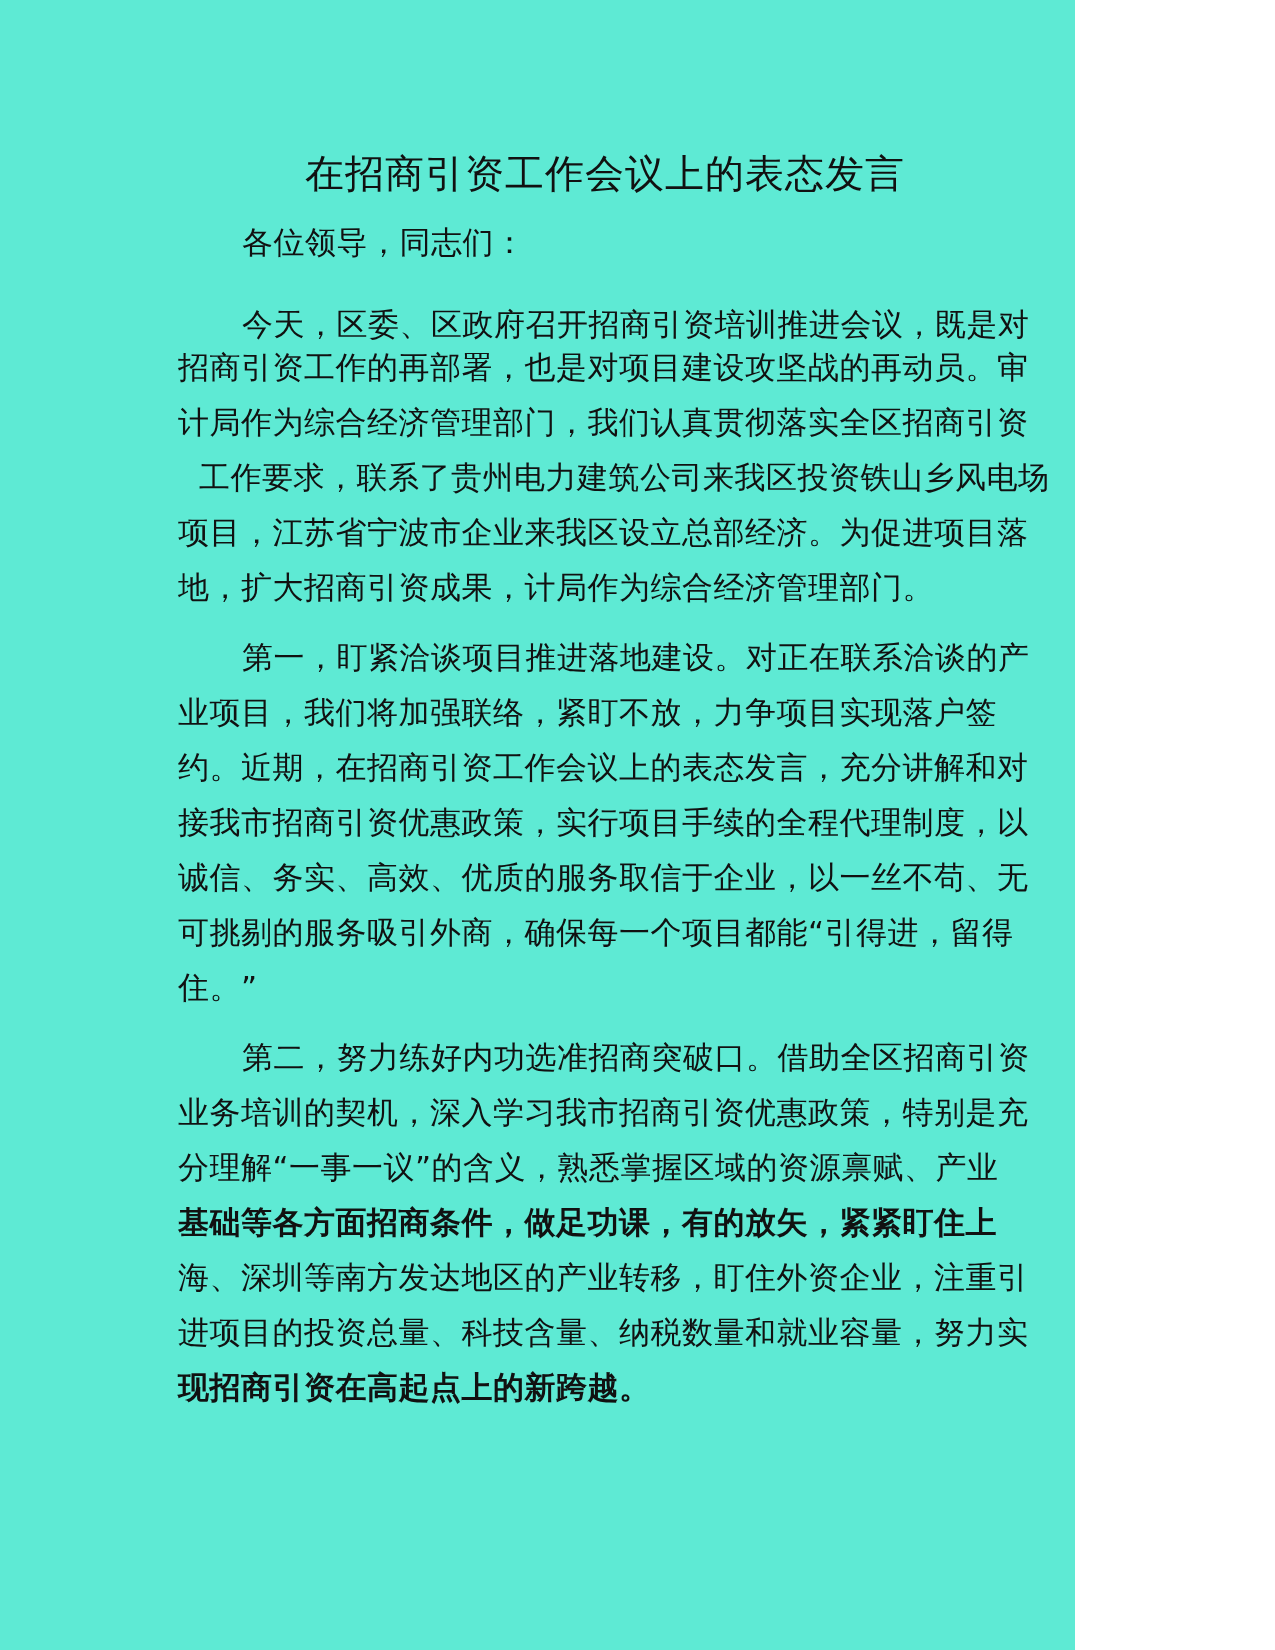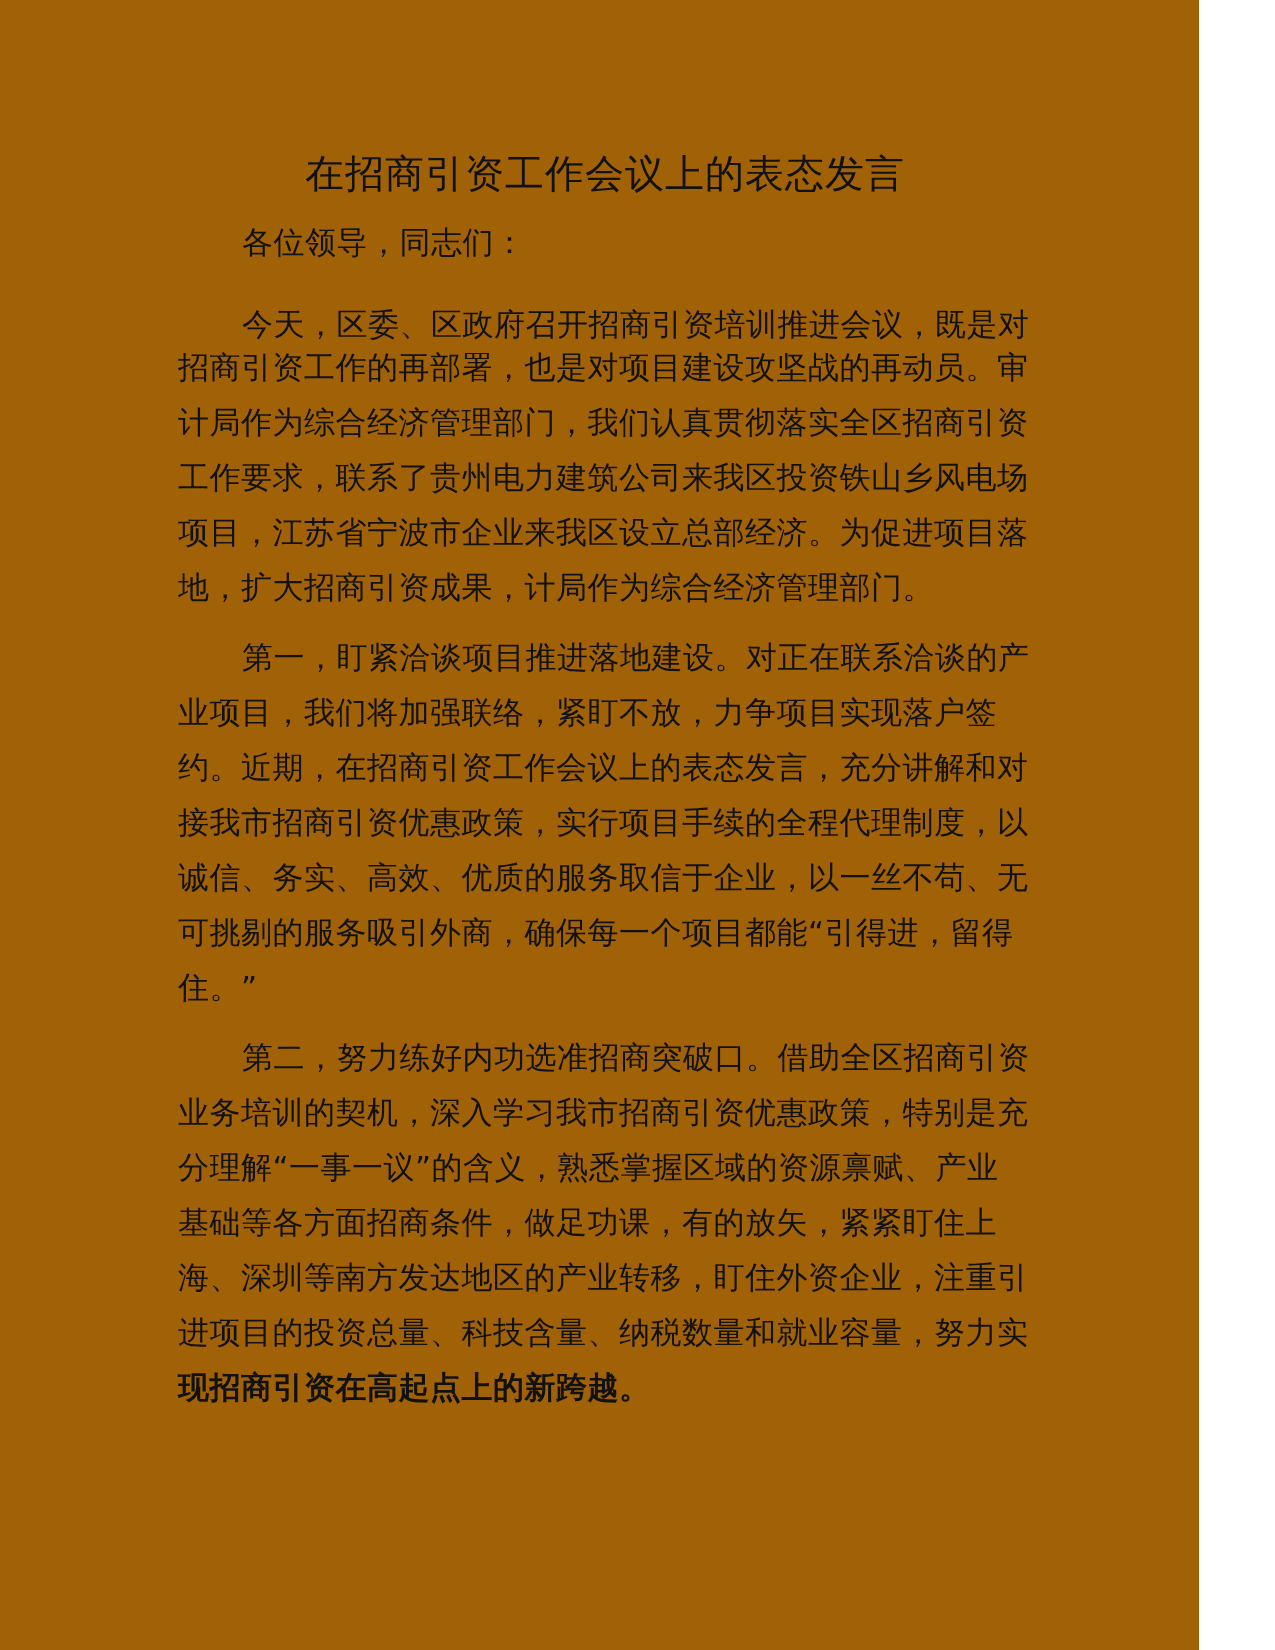--- a/index.html
+++ b/index.html
@@ -1,51 +1,51 @@
 <!DOCTYPE html>
 <html><head>
   <meta charset="utf-8">
   <style>
     html, body { margin: 0; padding: 0; background: #ffffff; }
     body { width: 1275px; height: 1650px; position: relative; overflow: hidden;
       font-family: "DejaVu Sans", "Liberation Sans", sans-serif; color: #111111; }
-    .page { position: absolute; left: 0; top: 0; width: 1199px; height: 1650px; background: #a16207; }
+    .page { position: absolute; left: 0; top: 0; width: 1075px; height: 1650px; background: #5eead4; }
     .title { position: absolute; top: 146px; left: 0; width: 1210px; text-align: center;
       font-size: 39px; letter-spacing: 1px; line-height: 56px; color: #111; }
     .line { position: absolute; left: 178px; font-size: 31px; line-height: 40px; white-space: nowrap; letter-spacing: 0.5px; color: #111; }
   </style>
 </head>
 <body>
 
 <div class="page">
   <div class="title">在招商引资工作会议上的表态发言</div>
 
   <div class="line" style="top:222px; left:242px;">各位领导，同志们：</div>
 
   <div>
     <div class="line" style="top:304px; left:242px;text-align:right;">今天，区委、区政府召开招商引资培训推进会议，既是对</div>
     <div class="line" style="top:347px;">招商引资工作的再部署，也是对项目建设攻坚战的再动员。审</div>
     <div class="line" style="top:402px;">计局作为综合经济管理部门，我们认真贯彻落实全区招商引资</div>
-    <div class="line" style="top:457px;">工作要求，联系了贵州电力建筑公司来我区投资铁山乡风电场</div>
+    <div class="line" style="top:457px;margin-left:21px;">工作要求，联系了贵州电力建筑公司来我区投资铁山乡风电场</div>
     <div class="line" style="top:512px;">项目，江苏省宁波市企业来我区设立总部经济。为促进项目落</div>
     <div class="line" style="top:567px;">地，扩大招商引资成果，计局作为综合经济管理部门。</div>
   </div>
 
   <div>
     <div class="line" style="top:637px; left:242px;">第一，盯紧洽谈项目推进落地建设。对正在联系洽谈的产</div>
     <div class="line" style="top:692px;">业项目，我们将加强联络，紧盯不放，力争项目实现落户签</div>
     <div class="line" style="top:747px;">约。近期，在招商引资工作会议上的表态发言，充分讲解和对</div>
     <div class="line" style="top:802px;">接我市招商引资优惠政策，实行项目手续的全程代理制度，以</div>
     <div class="line" style="top:857px;">诚信、务实、高效、优质的服务取信于企业，以一丝不苟、无</div>
     <div class="line" style="top:912px;">可挑剔的服务吸引外商，确保每一个项目都能“引得进，留得</div>
     <div class="line" style="top:967px;">住。”</div>
   </div>
 
   <div>
     <div class="line" style="top:1037px; left:242px;">第二，努力练好内功选准招商突破口。借助全区招商引资</div>
     <div class="line" style="top:1092px;">业务培训的契机，深入学习我市招商引资优惠政策，特别是充</div>
     <div class="line" style="top:1147px;">分理解“一事一议”的含义，熟悉掌握区域的资源禀赋、产业</div>
-    <div class="line" style="top:1202px;">基础等各方面招商条件，做足功课，有的放矢，紧紧盯住上</div>
+    <div class="line" style="top:1202px;font-weight:bold;">基础等各方面招商条件，做足功课，有的放矢，紧紧盯住上</div>
     <div class="line" style="top:1257px;">海、深圳等南方发达地区的产业转移，盯住外资企业，注重引</div>
     <div class="line" style="top:1312px;">进项目的投资总量、科技含量、纳税数量和就业容量，努力实</div>
     <div class="line" style="top:1367px;font-weight:bold;">现招商引资在高起点上的新跨越。</div>
   </div>
 </div>
 
 </body></html>

